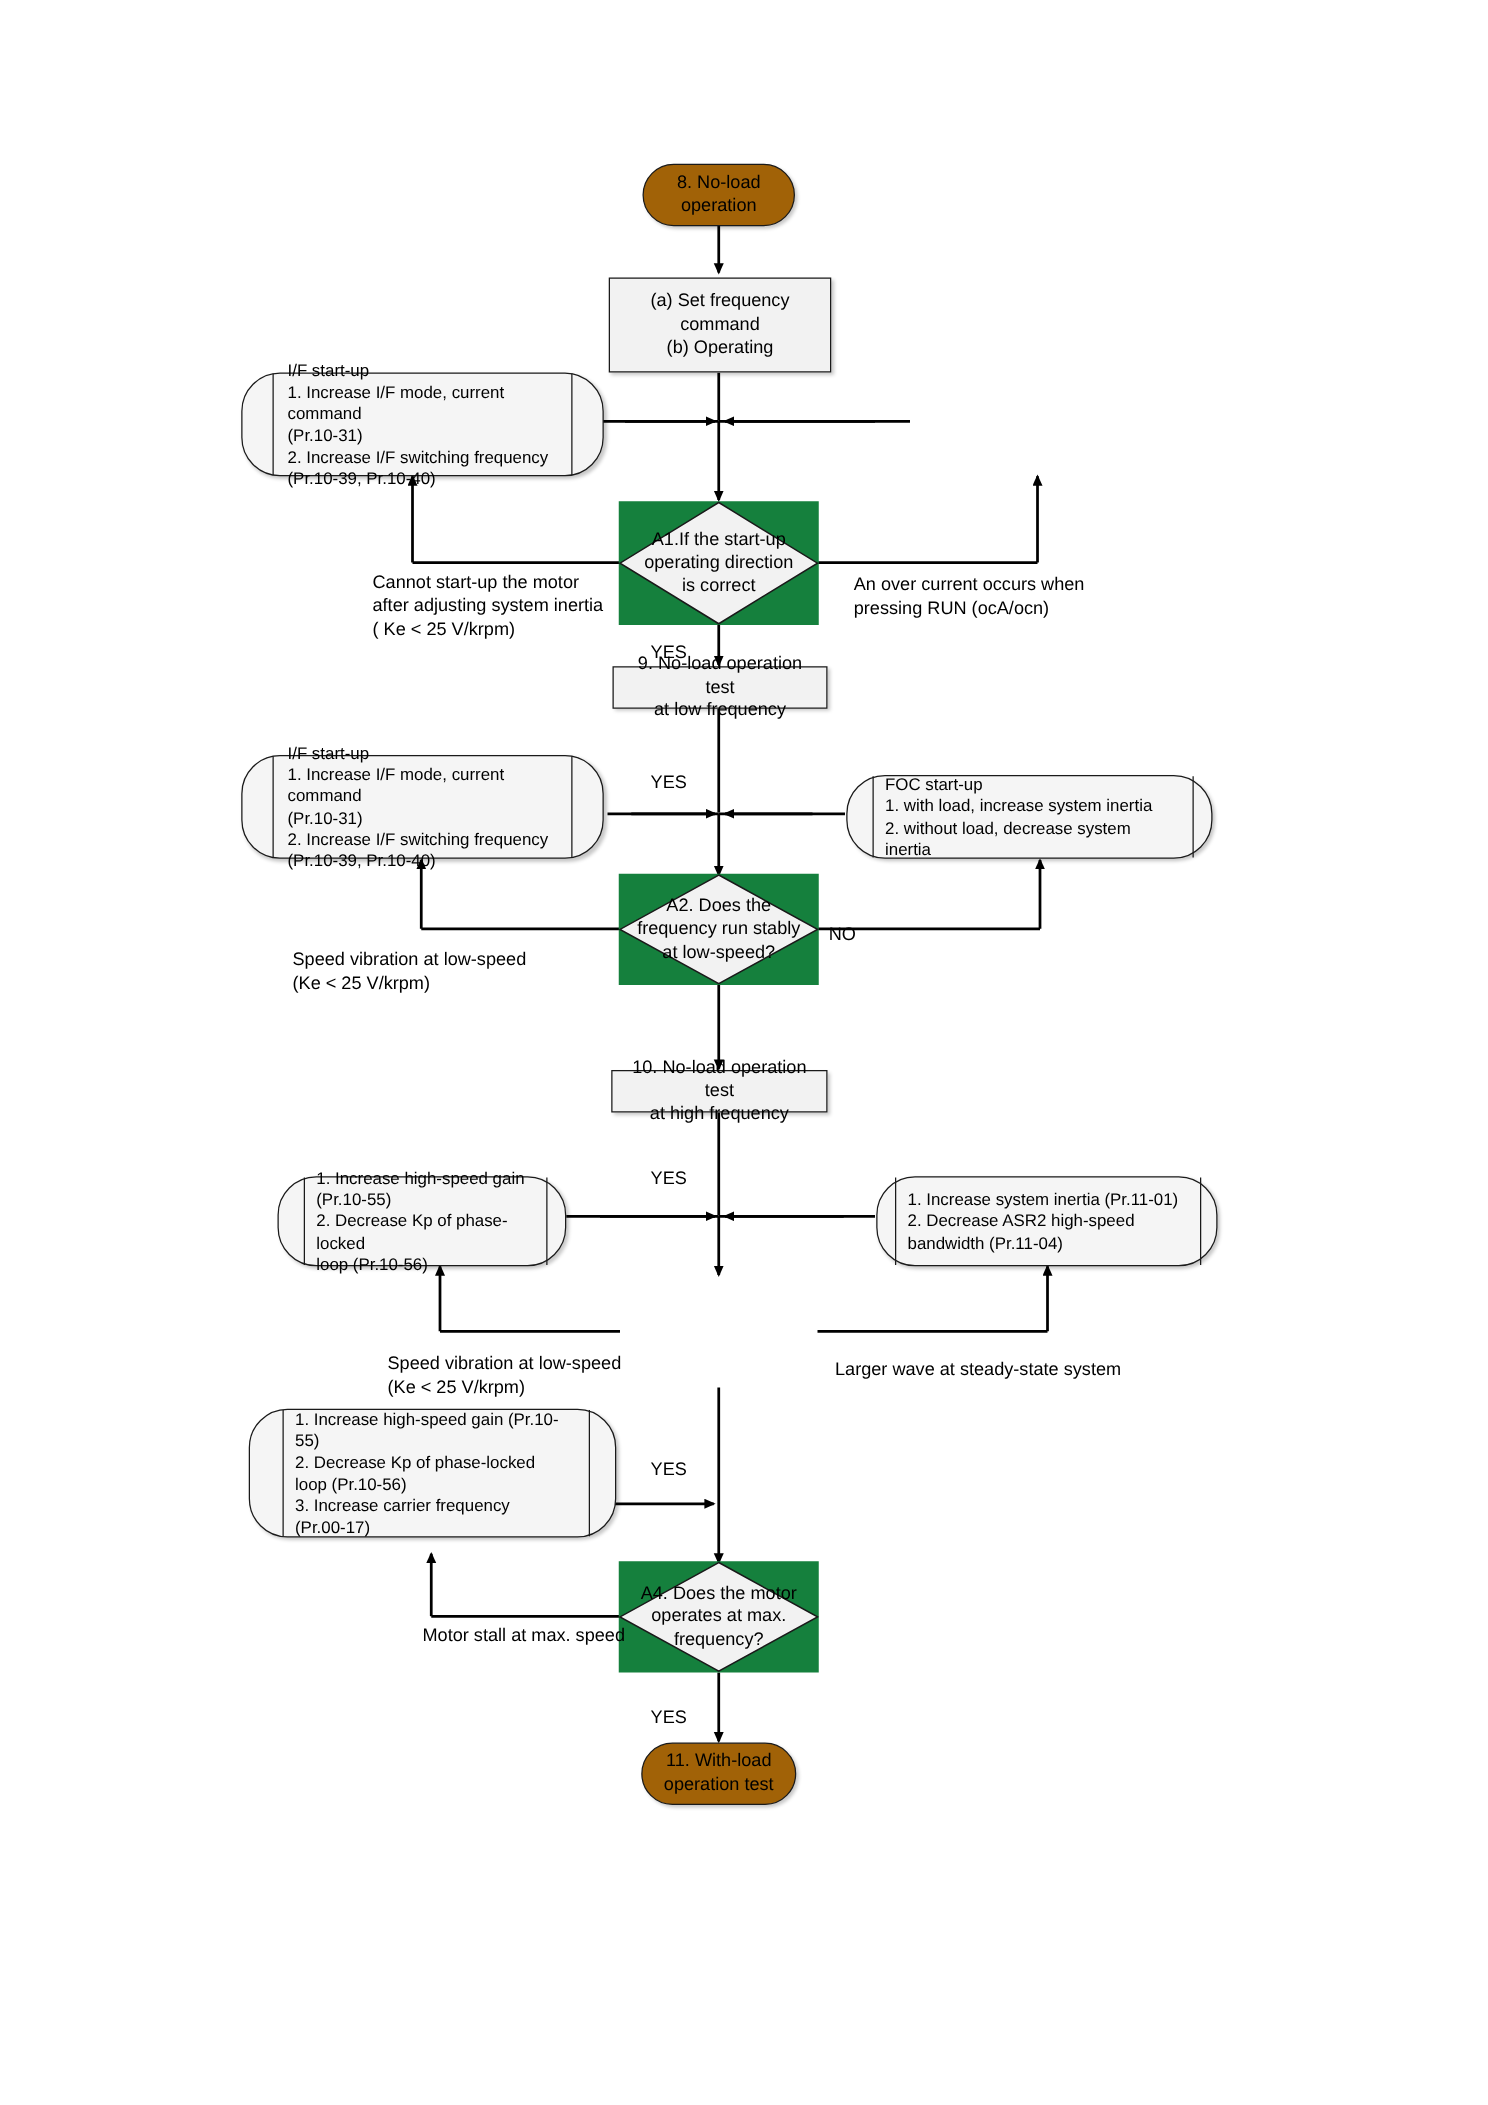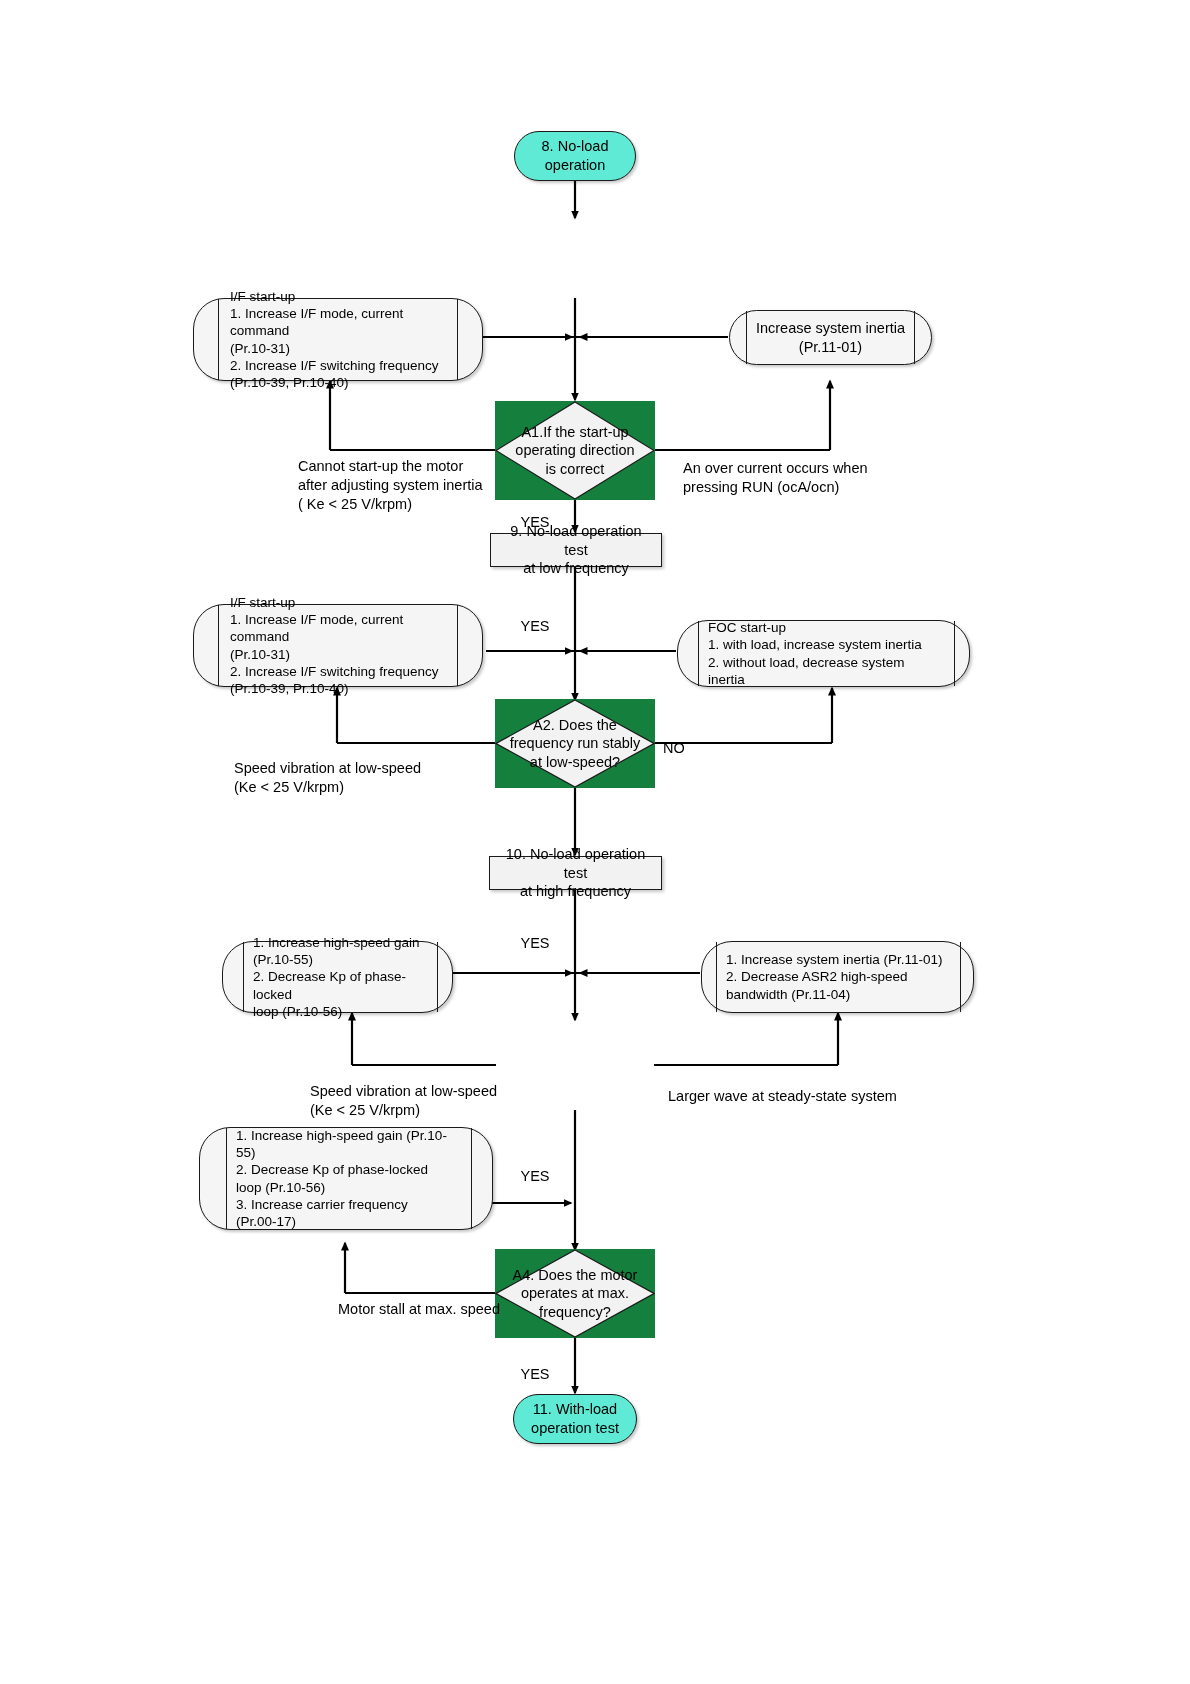--- a/index.html
+++ b/index.html
@@ -38,21 +38,21 @@
     justify-content: center;
     text-align: center;
     font-size: 14.5px;
     line-height: 1.28;
     white-space: pre-line;
     z-index: 3;
   }
   
   .terminator {
     border-radius: 40px;
-    background: #5eead4;
+    background: #a16207;
     box-shadow: 2px 2px 3px rgba(0,0,0,0.22);
     text-align: center;
   }
   
   .process {
     background: #f5f5f5;
     box-shadow: 2px 2px 3px rgba(0,0,0,0.22);
     border-radius: 31px;
   }
   .bar-l, .bar-r {
@@ -185,37 +185,35 @@
 
       <line x1="575" y1="1338" x2="575" y2="1393" marker-end="url(#ah)"></line>
     </g>
   </svg>
 
   <div class="node terminator" style="left:514px; top:131px; width:122px; height:50px;">
     <span class="txt">8. No-load
 operation</span>
   </div>
 
+  <div class="node plain" style="left:487px; top:222px; width:178px; height:76px;">
+    <span class="txt">(a) Set frequency command
+(b) Operating</span>
+  </div>
 
   <div class="node process leftalign" style="left:193px; top:298px; width:290px; height:83px;">
     <span class="bar-l"></span>
     <span class="bar-r"></span>
     <span class="txt" style="font-size:13.5px;">I/F start-up
 1. Increase I/F mode, current command
     (Pr.10-31)
 2. Increase I/F switching frequency
     (Pr.10-39, Pr.10-40)</span>
   </div>
 
-  <div class="node process" style="left:729px; top:310px; width:203px; height:55px;">
-    <span class="bar-l" style="left:16px;"></span>
-    <span class="bar-r" style="right:16px;"></span>
-    <span class="txt">Increase system inertia
-(Pr.11-01)</span>
-  </div>
 
   <div class="diamond" style="left:495px; top:401px; width:160px; height:99px;">
     <svg class="dshape" viewBox="0 0 160 99" preserveAspectRatio="none">
       <polygon points="80,1 159,49.5 80,98 1,49.5" fill="#f2f2f2" stroke="#1a1a1a" stroke-width="1.2"></polygon>
     </svg>
     <span class="txt">A1.If the start-up
 operating direction
 is correct</span>
   </div>
 

